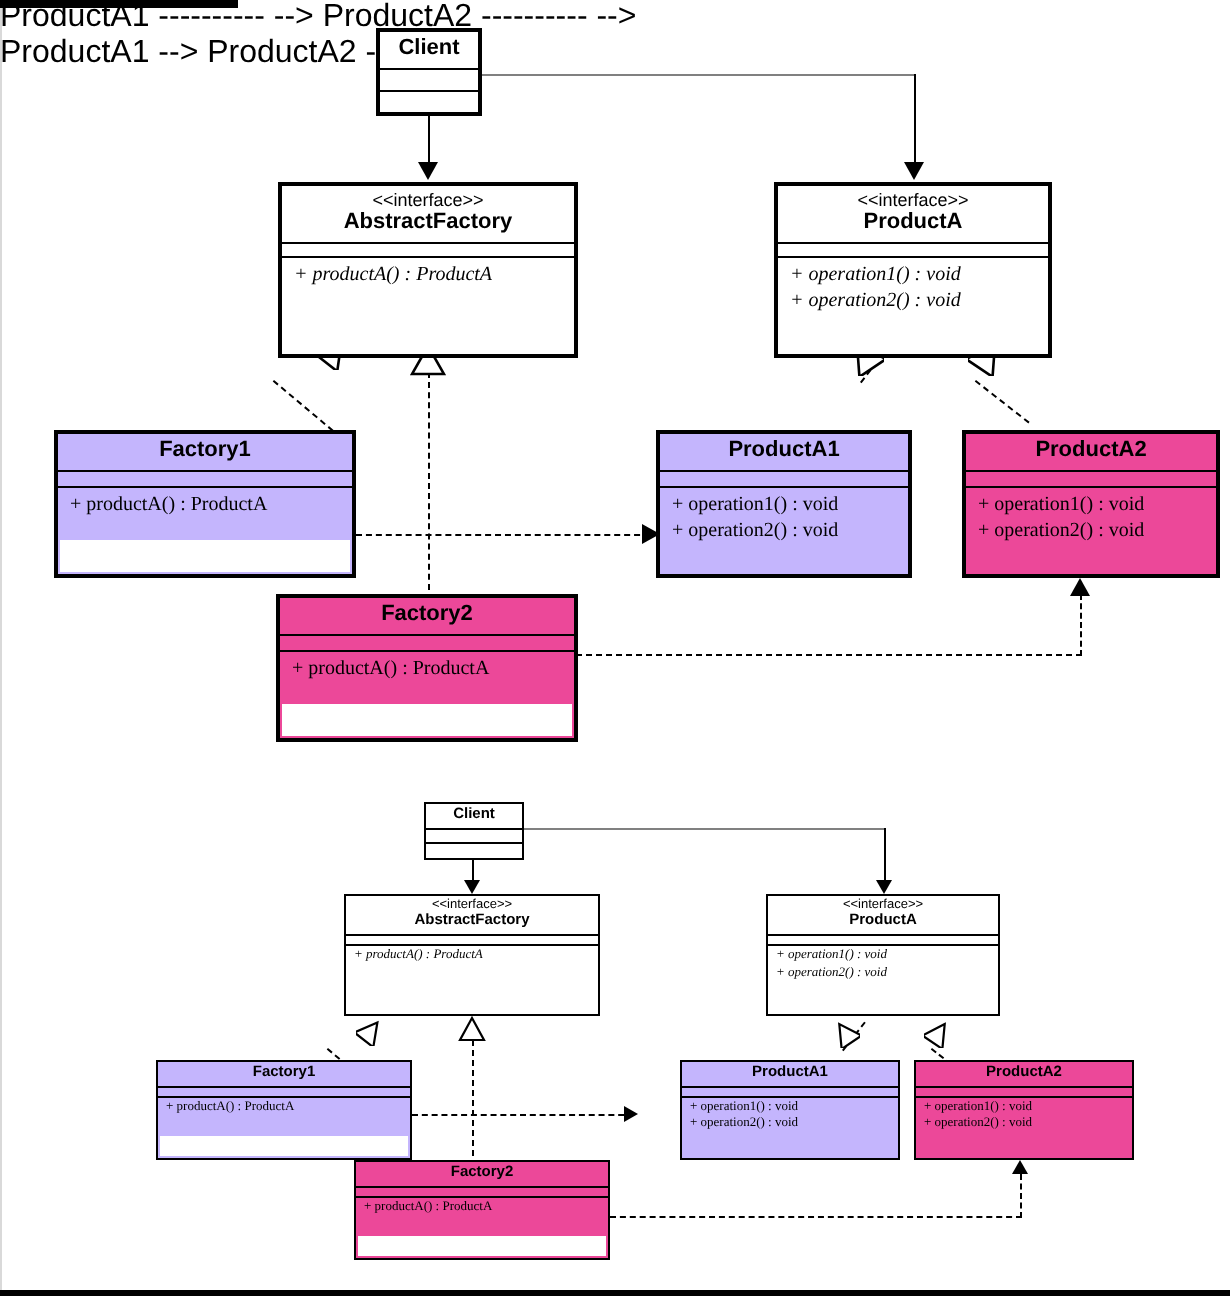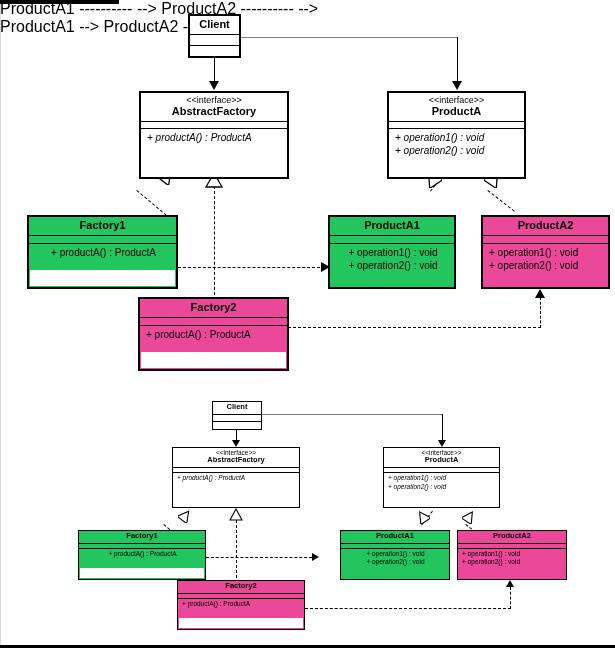--- a/index.html
+++ b/index.html
@@ -26,21 +26,21 @@
     display: flex;
     flex-direction: column;
     z-index: 5;
   }
   .uml-box.thin { border-width: 1px; }
 
   .cmp {
     box-sizing: border-box;
     position: relative;
   }
-  .cmp.sep { border-top: 1px solid #000000; }
+  .cmp.sep { border-top: 1px solid #000000; font-family: Liberation Serif, serif; }
 
   .cmp-head {
     text-align: center;
     font-weight: bold;
     line-height: 1.15;
     padding: 2px 3px 3px 3px;
   }
   .stereo {
     display: block;
     font-weight: normal;
@@ -56,21 +56,21 @@
     line-height: 1.35;
   }
   .op.ital { font-style: italic; }
   .white-strip {
     background: #ffffff;
     border: 0;
   }
 
   
   .fill-white  { background: #ffffff; }
-  .fill-yellow { background: #22c55e; text-align: center; }
+  .fill-yellow { background: #c4b5fd; }
   .fill-green  { background: #ec4899; }
 
   
   .ln {
     position: absolute;
     background: #000000;
     z-index: 2;
   }
   .ln.gray { background: #808080; }
   .ln.h { height: 1px; }

